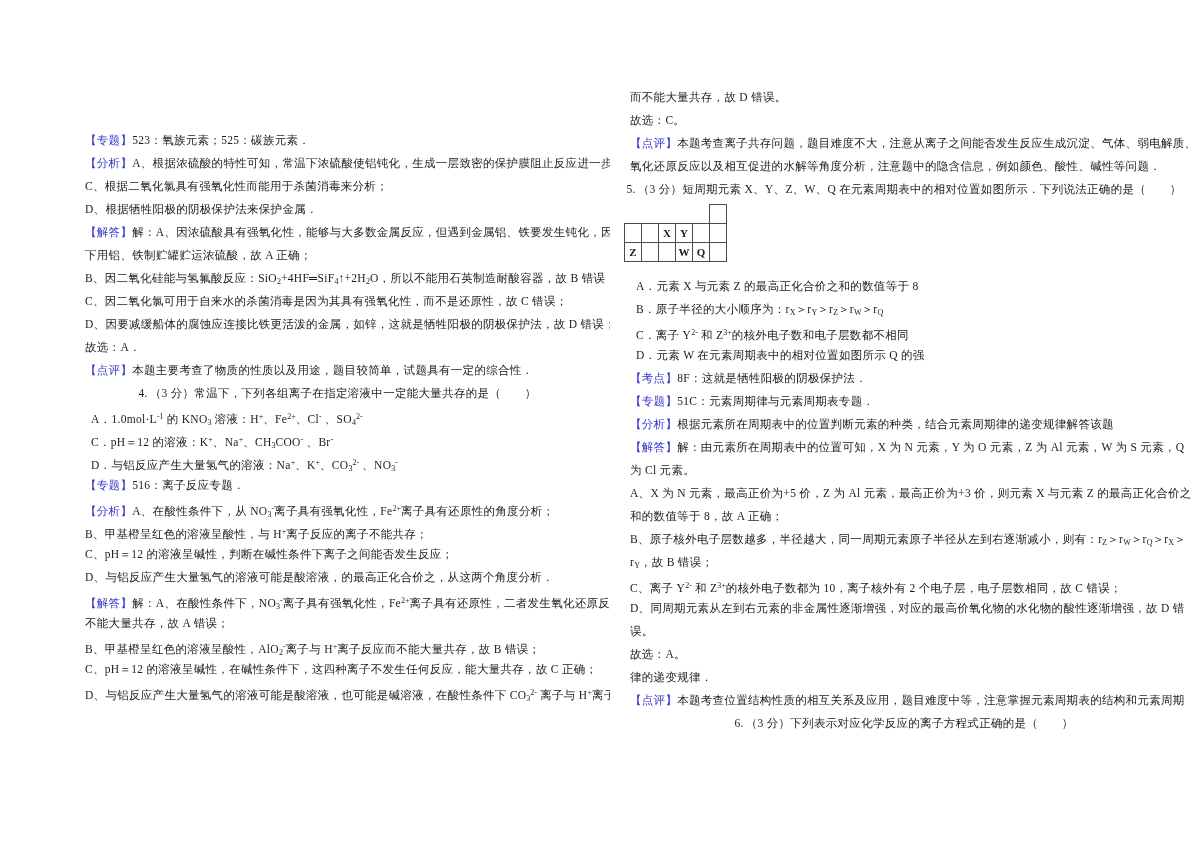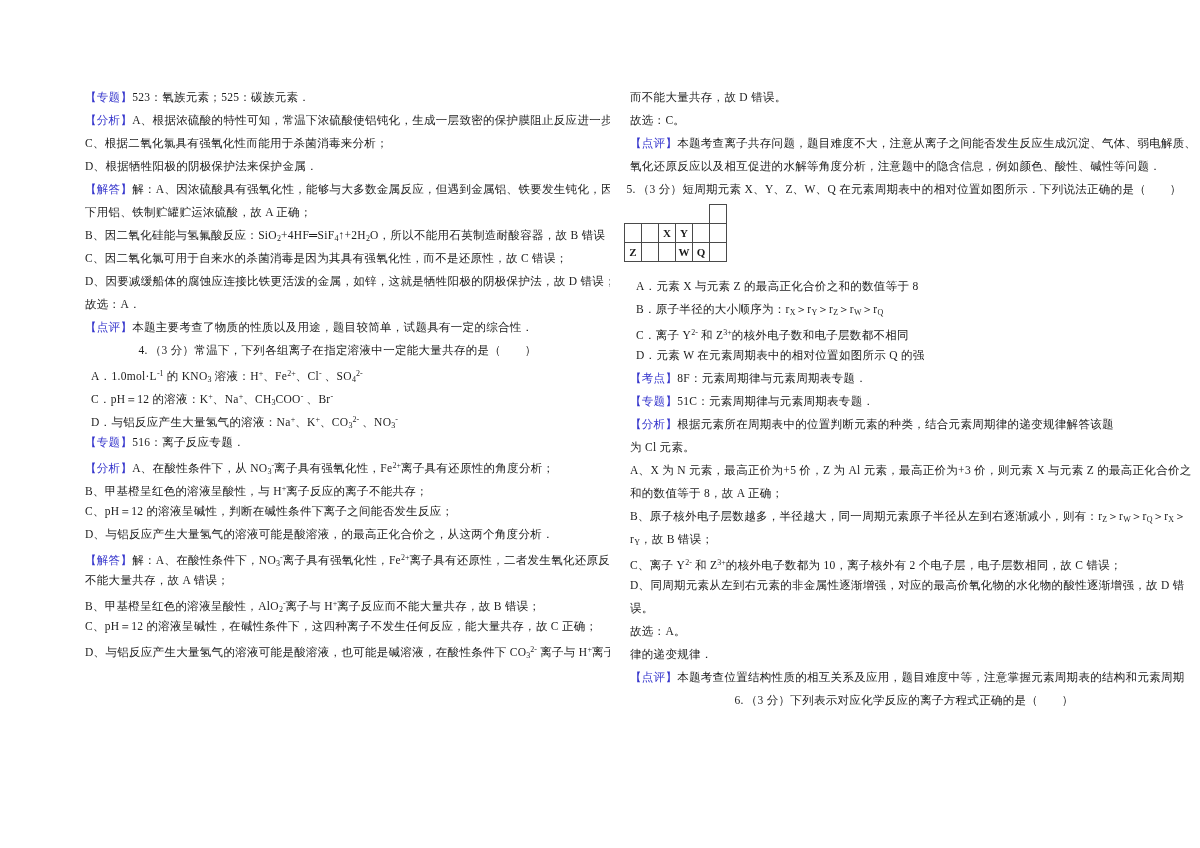--- a/index.html
+++ b/index.html
@@ -3,21 +3,21 @@
 <meta charset="utf-8">
 <style>
   html,body{margin:0;padding:0;}
   body{
     width:1200px;height:848px;background:#ffffff;overflow:hidden;
     font-family:"Liberation Serif","DejaVu Serif",serif;
     color:#1b1b1b;
   }
   .page{display:flex;padding-top:86px;padding-left:65px;box-sizing:border-box;}
   .col{overflow:hidden;}
-  .col-left{width:545px;}
+  .col-left{width:545px;margin-top:43px;}
   .col-right{width:588px;}
   .line{
     height:23px;line-height:23px;margin:0;font-size:11.5px;
     white-space:nowrap;letter-spacing:0.3px;
   }
   .line.body,.line.label{padding-left:20px;}
   .line.option{padding-left:26px;}
   .line.qnum{padding-left:0;text-align:center;}
   .lbl{color:#3434cc;}
   .qn{padding-right:2px;}
@@ -79,23 +79,24 @@
         <div class="cell" style="left: 17px; top: 38px;"></div>
         <div class="cell" style="left: 34px; top: 38px;"></div>
         <div class="cell" style="left: 51px; top: 38px;">W</div>
         <div class="cell" style="left: 68px; top: 38px;">Q</div>
         <div class="cell" style="left: 85px; top: 38px;"></div>
       </div>
       <p class="line option"><span>A．元素 X 与元素 Z 的最高正化合价之和的数值等于 8</span></p>
       <p class="line option"><span>B．原子半径的大小顺序为：r<sub>X</sub>＞r<sub>Y</sub>＞r<sub>Z</sub>＞r<sub>W</sub>＞r<sub>Q</sub></span></p>
       <p class="line option"><span>C．离子 Y<sup>2-</sup> 和 Z<sup>3+</sup>的核外电子数和电子层数都不相同</span></p>
       <p class="line option"><span>D．元素 W 在元素周期表中的相对位置如图所示 Q 的强</span></p>
-      <p class="line label"><span class="lbl">【考点】</span><span>8F：元素周期律与元素周期表专题．</span></p>
+      <p class="line label"><span class="lbl">【考点】</span><span>8F：这就是牺牲阳极的阴极保护法．</span></p>
       <p class="line label"><span class="lbl">【专题】</span><span>51C：元素周期律与元素周期表专题．</span></p>
       <p class="line label"><span class="lbl">【分析】</span><span>根据元素所在周期表中的位置判断元素的种类，结合元素周期律的递变规律解答该题</span></p>
+      <p class="line label"><span class="lbl">【解答】</span><span>解：由元素所在周期表中的位置可知，X 为 N 元素，Y 为 O 元素，Z 为 Al 元素，W 为 S 元素，Q</span></p>
       <p class="line body"><span>为 Cl 元素。</span></p>
       <p class="line body"><span>A、X 为 N 元素，最高正价为+5 价，Z 为 Al 元素，最高正价为+3 价，则元素 X 与元素 Z 的最高正化合价之</span></p>
       <p class="line body"><span>和的数值等于 8，故 A 正确；</span></p>
       <p class="line body"><span>B、原子核外电子层数越多，半径越大，同一周期元素原子半径从左到右逐渐减小，则有：r<sub>Z</sub>＞r<sub>W</sub>＞r<sub>Q</sub>＞r<sub>X</sub>＞</span></p>
       <p class="line body"><span>r<sub>Y</sub>，故 B 错误；</span></p>
       <p class="line body"><span>C、离子 Y<sup>2-</sup> 和 Z<sup>3+</sup>的核外电子数都为 10，离子核外有 2 个电子层，电子层数相同，故 C 错误；</span></p>
       <p class="line body"><span>D、同周期元素从左到右元素的非金属性逐渐增强，对应的最高价氧化物的水化物的酸性逐渐增强，故 D 错</span></p>
       <p class="line body"><span>误。</span></p>
       <p class="line body"><span>故选：A。</span></p>
       <p class="line body"><span>律的递变规律．</span></p>

